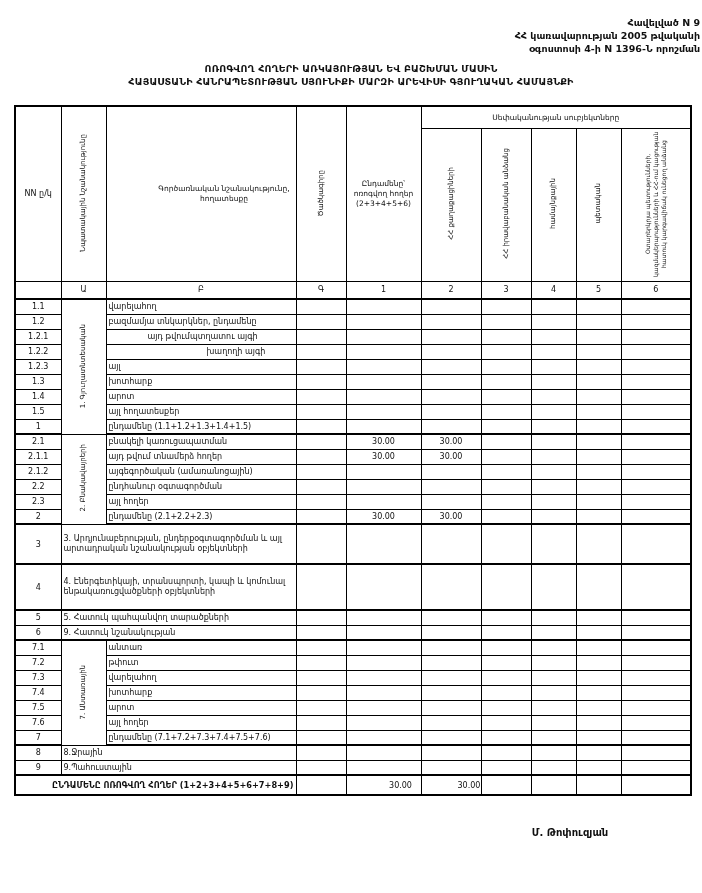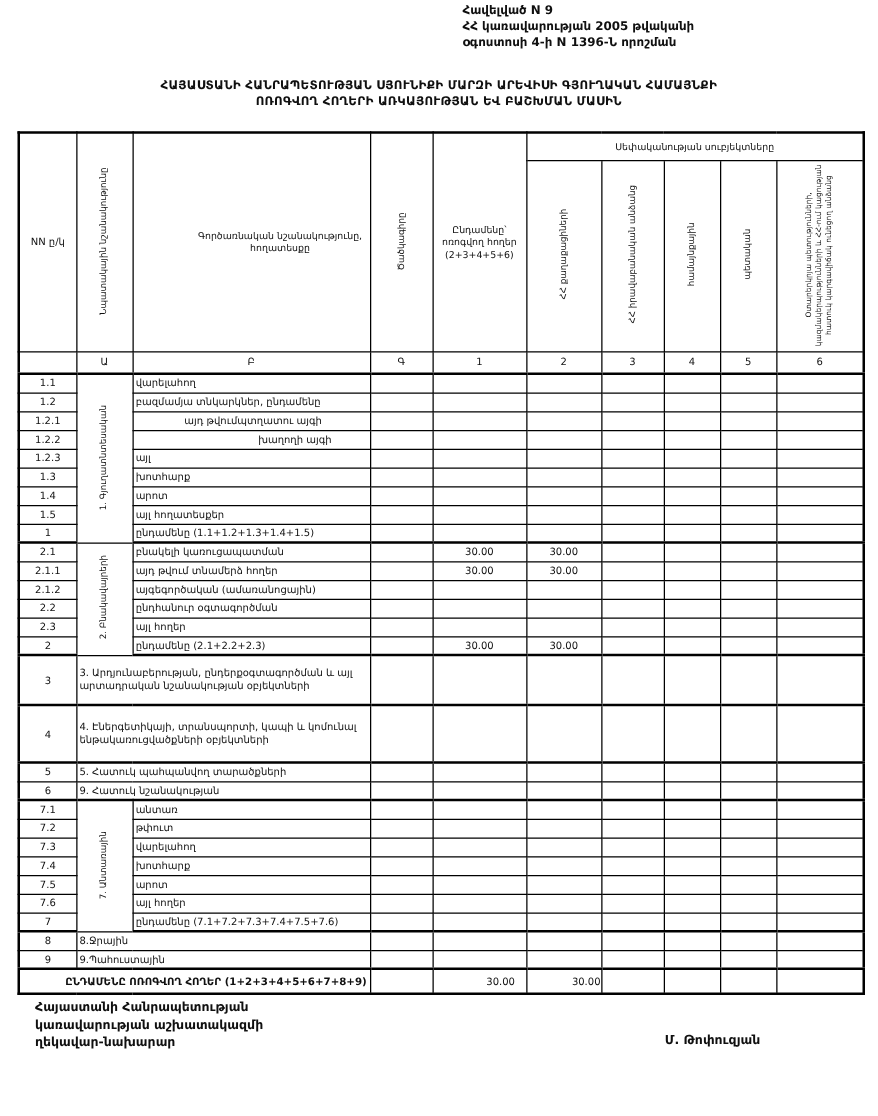--- a/index.html
+++ b/index.html
@@ -1,19 +1,19 @@
 <!DOCTYPE html>
 <html><head>
 <meta charset="utf-8">
 <style>
   * { margin:0; padding:0; box-sizing:border-box; }
   html,body { width:702px; height:893px; background:#fff; font-family:"DejaVu Sans", sans-serif; color:#101010; }
   .page { position:relative; width:702px; height:893px; background:#fff; overflow:hidden; }
 
-  .appendix { position:absolute; top:2px; left:370px; width:330px; text-align:left;
+  .appendix { position:absolute; top:16px; left:370px; width:330px; text-align:right;
               font-weight:bold; font-size:9.5px; line-height:13px; }
   .doc-title { position:absolute; top:62px; left:20px; width:662px; text-align:center;
                font-weight:bold; font-size:9.5px; line-height:13px; letter-spacing:.2px; }
 
   table.main { position:absolute; top:105px; left:14px; width:676px;
                border-collapse:collapse; table-layout:fixed; border:2px solid #000; }
   td, th { border:1px solid #000; font-weight:normal; font-size:8px; padding:0 2px;
            overflow:hidden; vertical-align:middle; }
   thead th { text-align:center; }
   .h-own-group { height:22px; font-size:7.5px; }
@@ -51,22 +51,22 @@
 
 <div class="page">
 
   <div class="appendix">
     <div>Հավելված N 9</div>
     <div>ՀՀ կառավարության 2005 թվականի</div>
     <div>օգոստոսի 4-ի N 1396-Ն որոշման</div>
   </div>
 
   <div class="doc-title">
+    <div>ՈՌՈԳՎՈՂ ՀՈՂԵՐԻ ԱՌԿԱՅՈՒԹՅԱՆ ԵՎ ԲԱՇԽՄԱՆ ՄԱՍԻՆ</div>
     <div>ՀԱՅԱՍՏԱՆԻ ՀԱՆՐԱՊԵՏՈՒԹՅԱՆ ՍՅՈՒՆԻՔԻ ՄԱՐԶԻ ԱՐԵՎԻՍԻ ԳՅՈՒՂԱԿԱՆ ՀԱՄԱՅՆՔԻ</div>
-    <div>ՈՌՈԳՎՈՂ ՀՈՂԵՐԻ ԱՌԿԱՅՈՒԹՅԱՆ ԵՎ ԲԱՇԽՄԱՆ ՄԱՍԻՆ</div>
   </div>
 
   <table class="main">
     <colgroup>
       <col style="width:46px">
         <col style="width:45px">
         <col style="width:190px">
         <col style="width:50px">
       <col style="width:75px">
         <col style="width:60px">
@@ -427,21 +427,16 @@
         <td class="val">30.00</td>
         <td class="val">30.00</td>
         <td class="val"></td>
           <td class="val"></td>
           <td class="val"></td>
           <td class="val"></td>
       </tr>
     </tbody>
   </table>
 
-  <div class="footer-left">
-    <div>Հայաստանի Հանրապետության</div>
-    <div>կառավարության աշխատակազմի</div>
-    <div>ղեկավար-նախարար</div>
-  </div>
 
   <div class="signature">Մ. Թոփուզյան</div>
 
 </div>
 
 </body></html>

